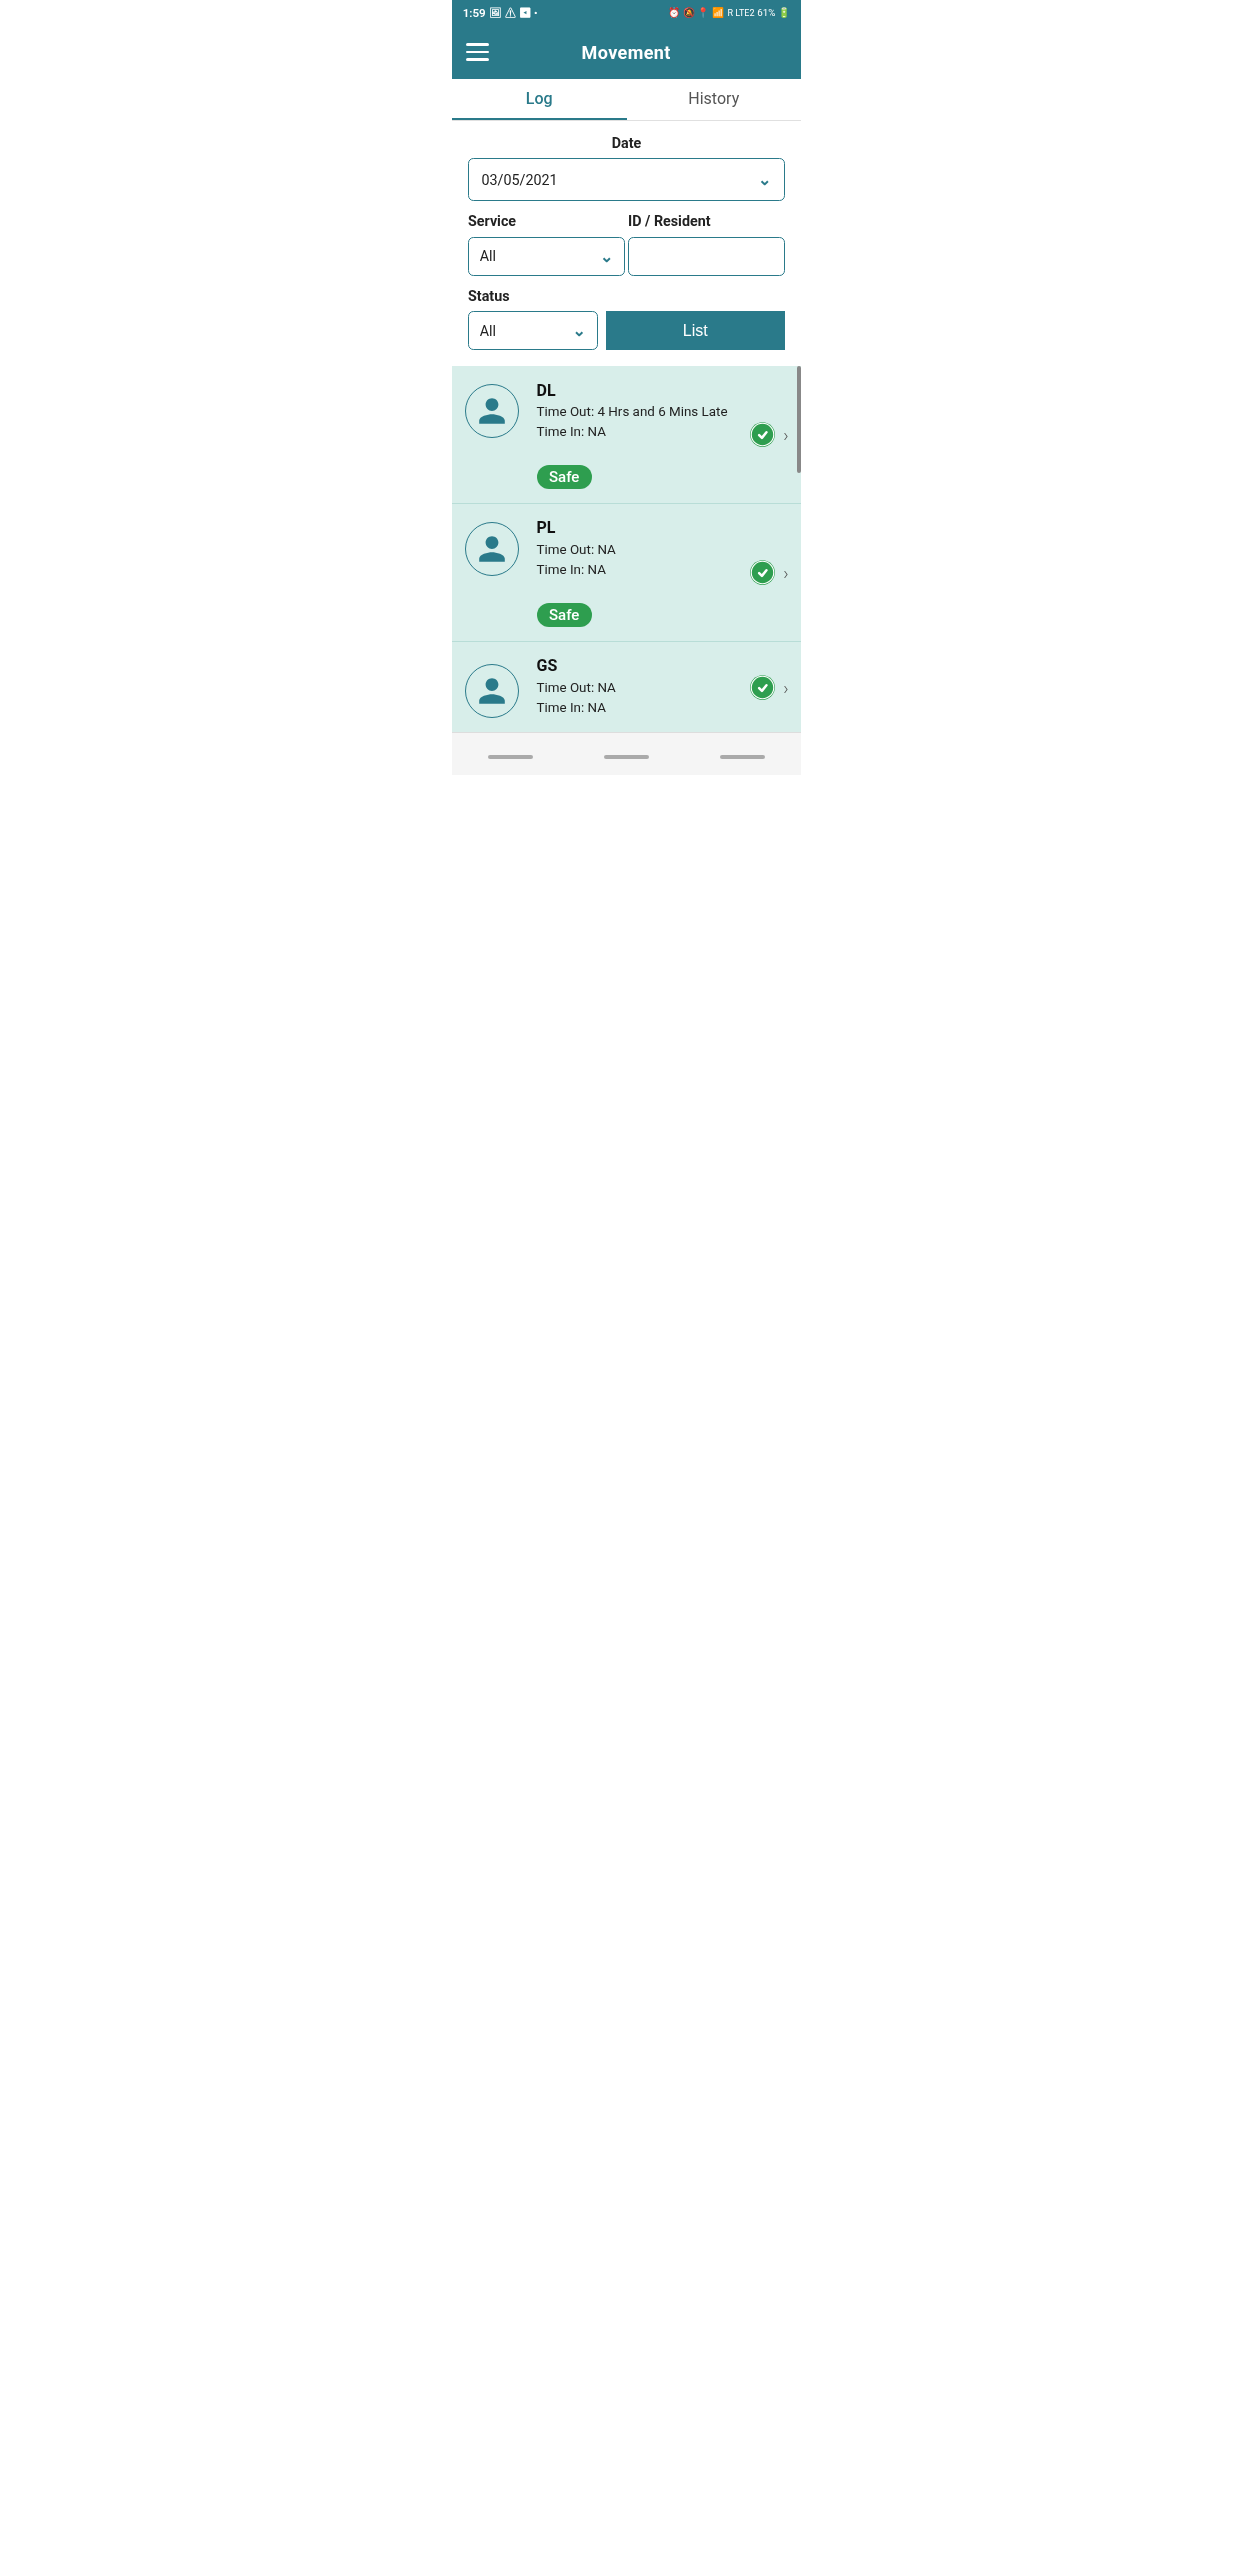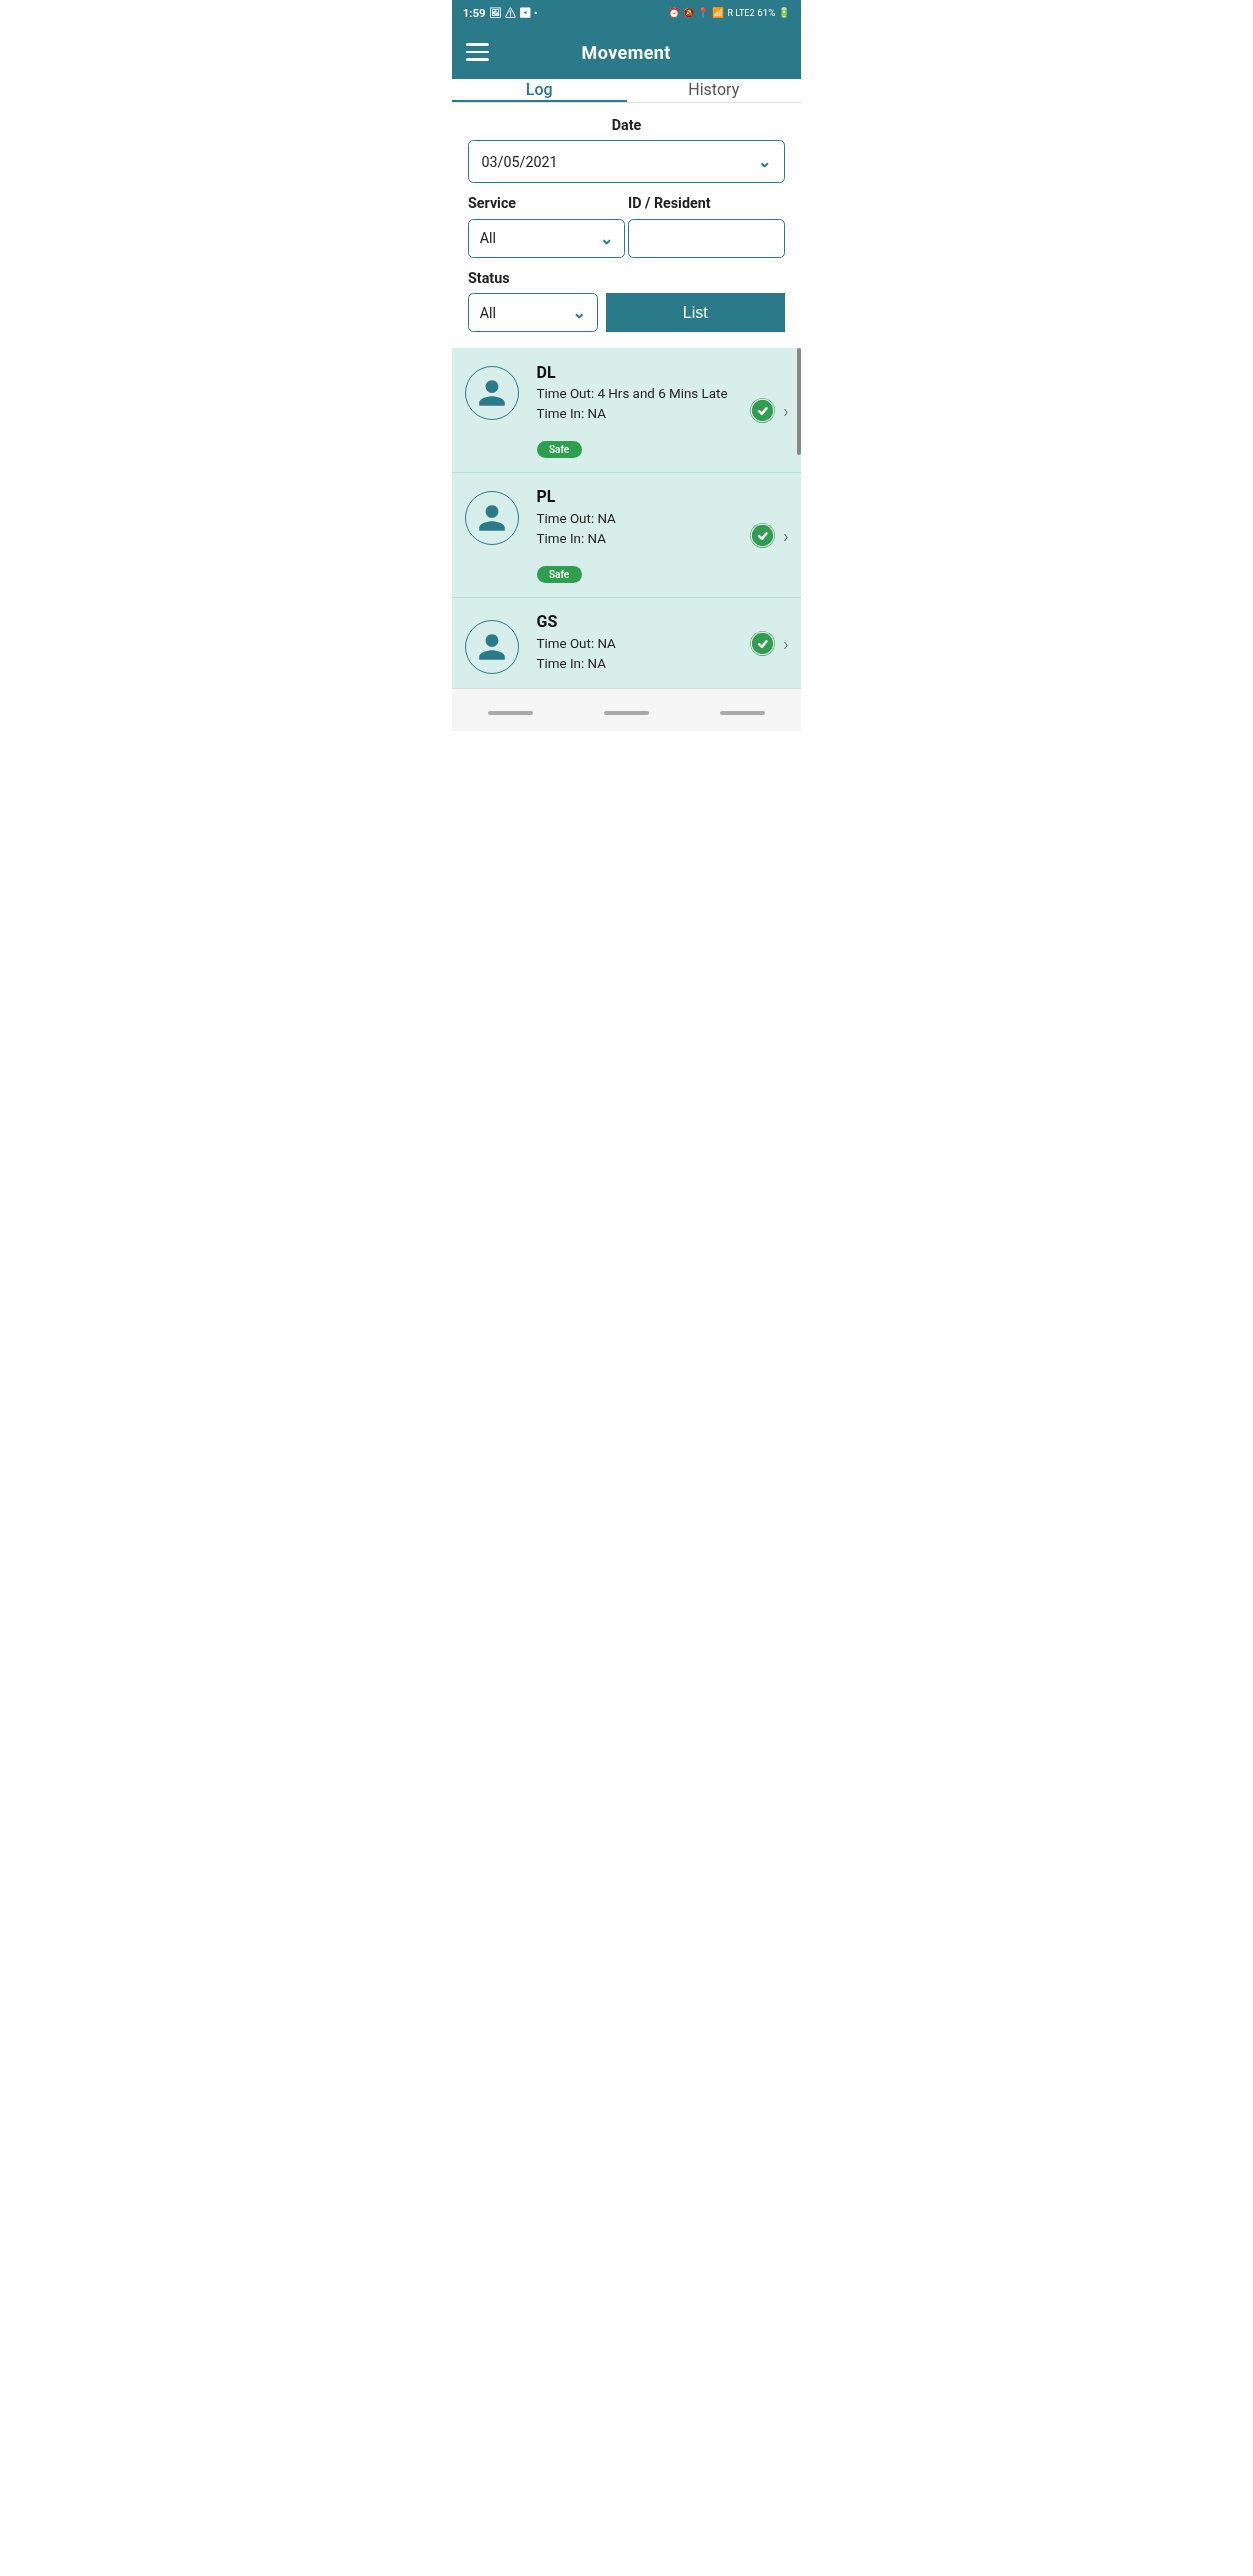--- a/index.html
+++ b/index.html
@@ -79,21 +79,21 @@
     
     .tabs {
       display: flex;
       border-bottom: 0.9px solid #e0e0e0;
       background: #fff;
     }
 
     .tab {
       flex: 1;
       text-align: center;
-      padding: 1px 0;
+      padding: 10px 0;
       font-size: 16px;
       cursor: pointer;
       color: #555;
     }
 
     .tab.active {
       color: #2a7a8a;
       border-bottom: 2.7px solid #2a7a8a;
       font-weight: 500;
     }
@@ -249,22 +249,22 @@
       color: #222;
       line-height: 1.5;
     }
 
     .safe-badge {
       display: inline-block;
       background: #2e9e4f;
       color: #fff;
       border-radius: 18px;
       padding: 2.7px 12.5px;
-      font-size: 10px;
-      margin-top: 17px;
+      font-size: 15px;
+      margin-top: 23px;
       font-weight: 500;
     }
 
     .item-actions {
       display: flex;
       align-items: center;
       gap: 7.2px;
       align-self: center;
     }
 

